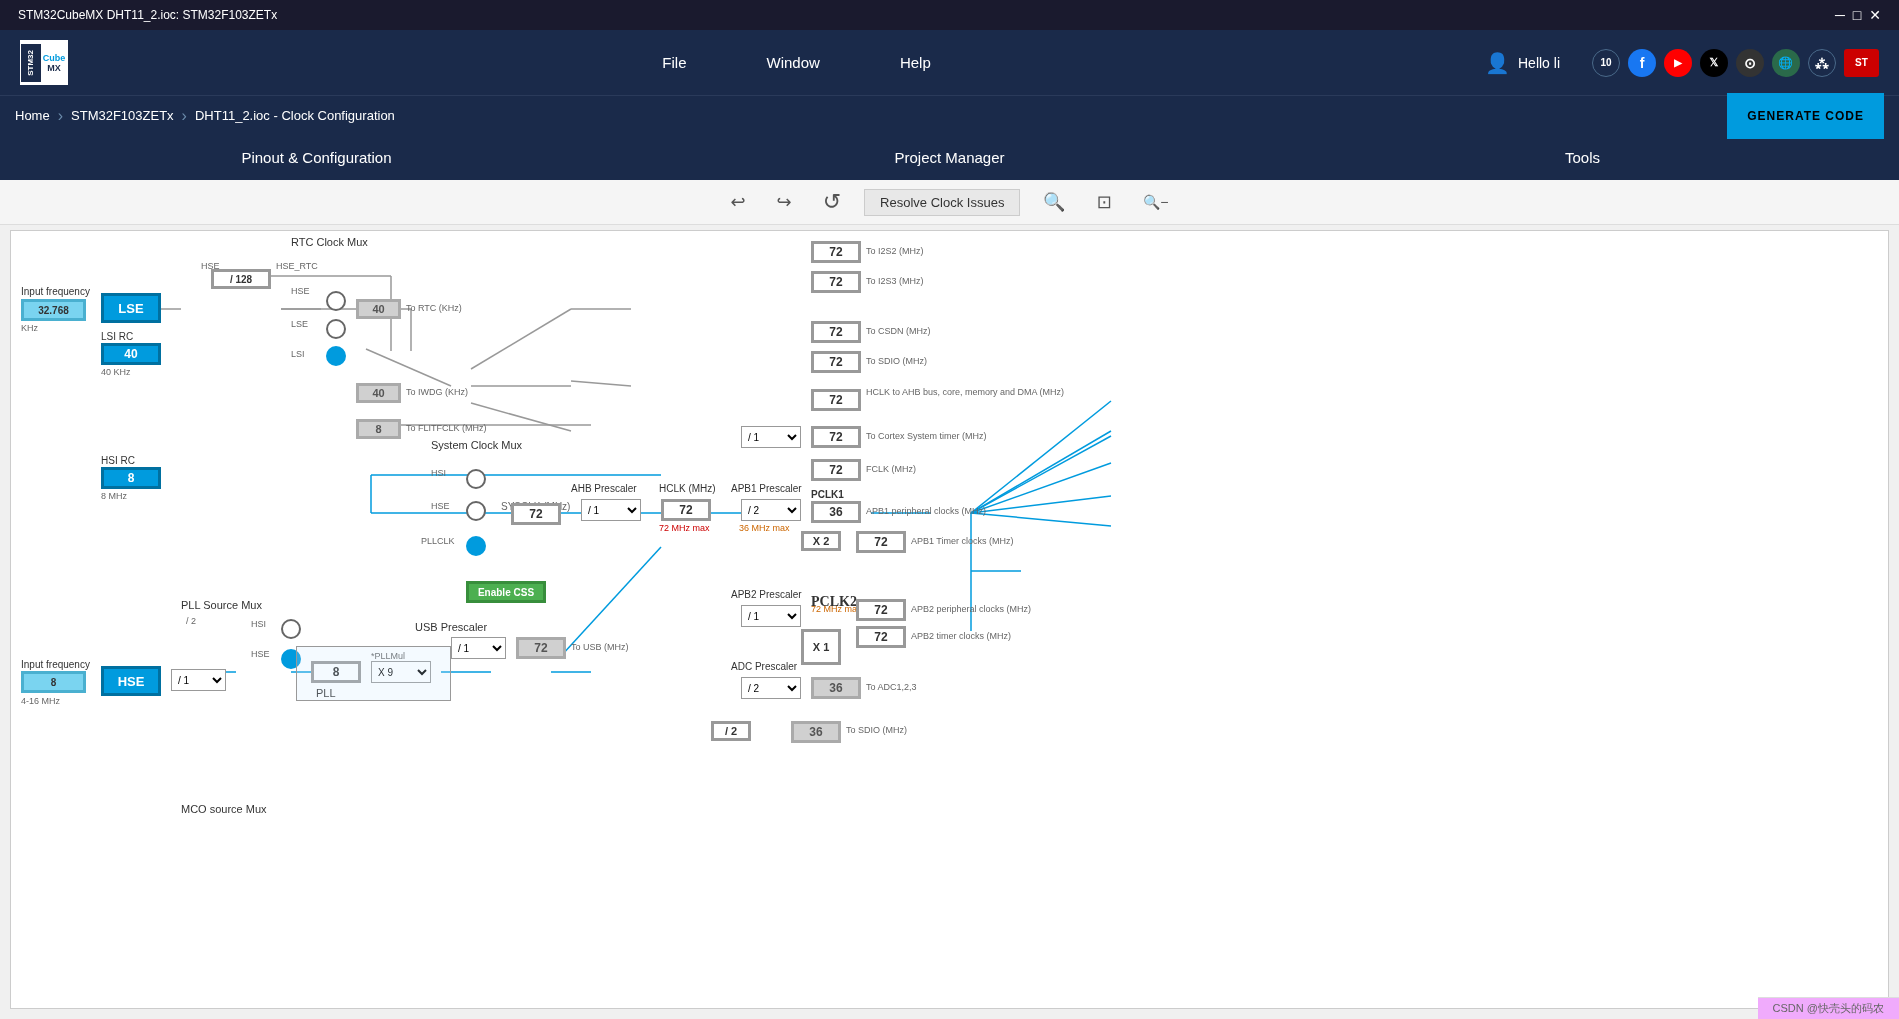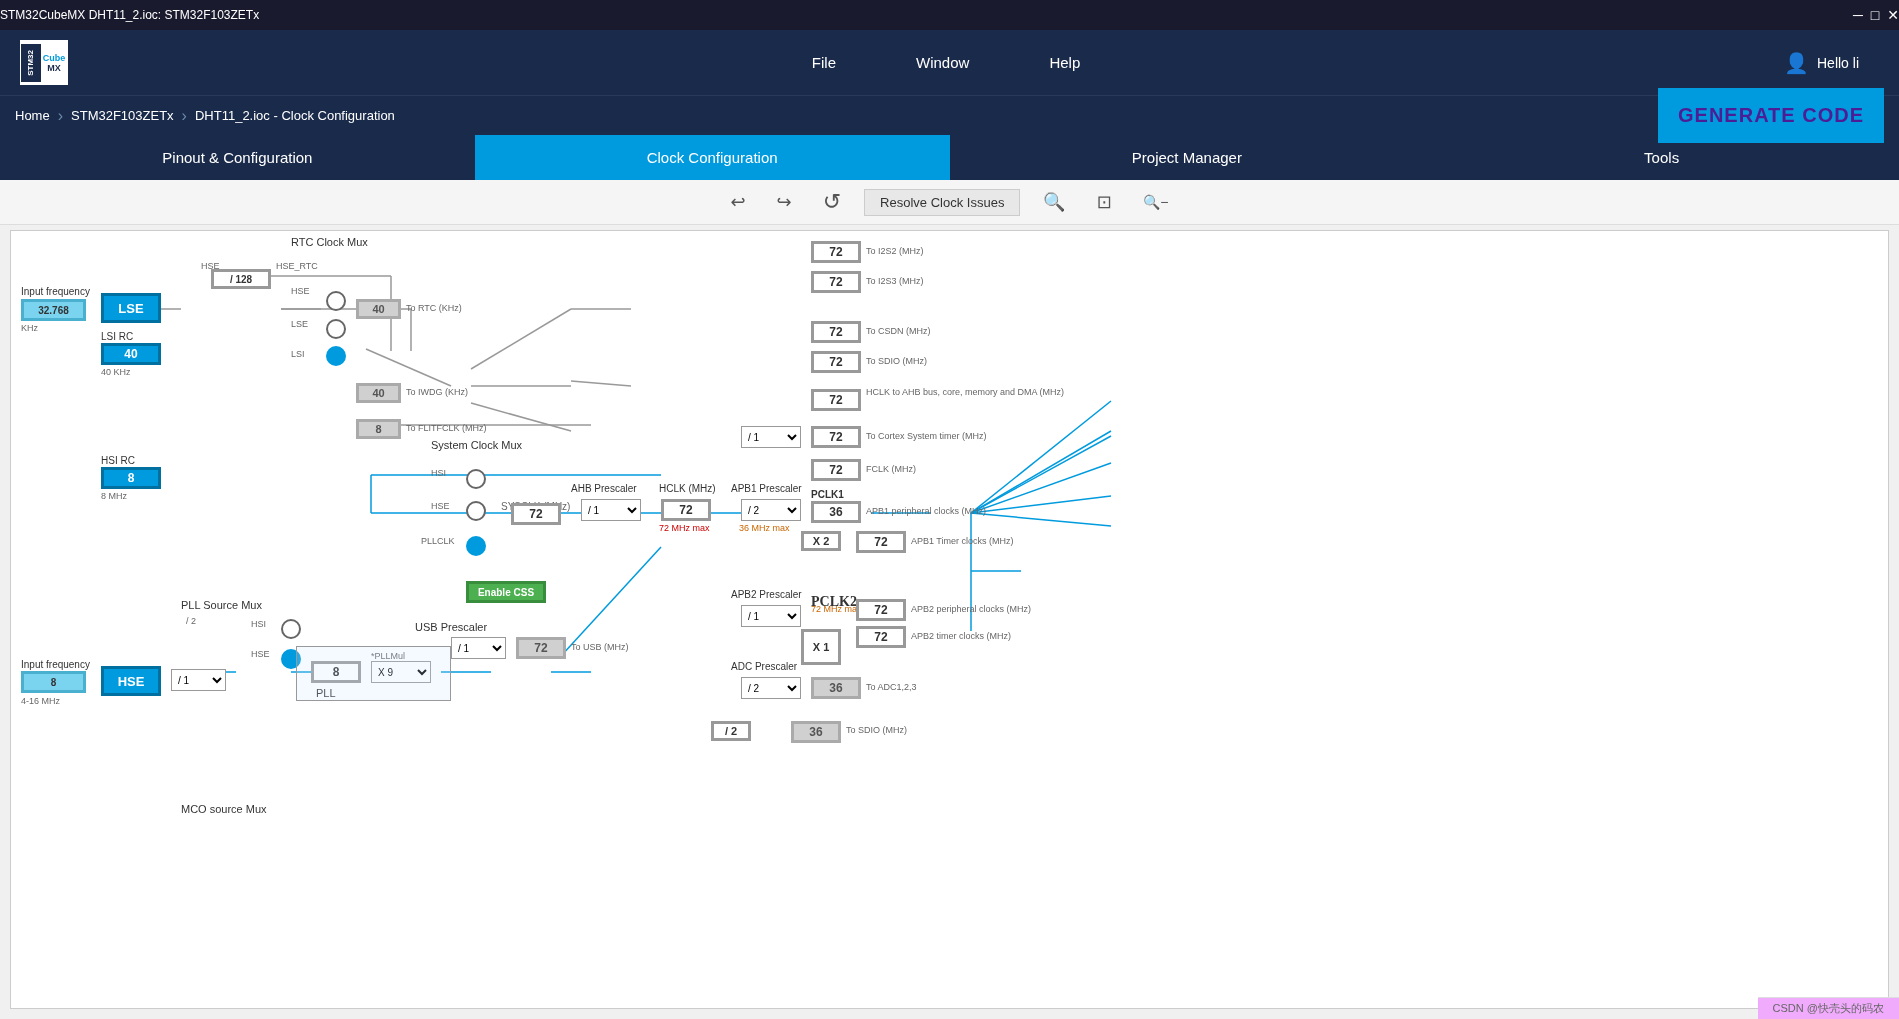--- a/index.html
+++ b/index.html
@@ -6,21 +6,21 @@
     body { font-family: Arial, sans-serif; font-size: 12px; background: #f0f0f0; width: 1899px; height: 1019px; overflow: hidden; }
 
     
     .title-bar {
       background: #1a1a2e;
       color: white;
       height: 30px;
       display: flex;
       align-items: center;
       justify-content: space-between;
-      padding: 0 0;
+      padding: 0 18px;
       font-size: 12px;
     }
     .title-bar-controls { display: flex; gap: 8px; }
     .title-bar-btn { color: white; cursor: pointer; font-size: 14px; background: none; border: none; }
 
     
     .menu-bar {
       background: #1a2a4a;
       height: 65px;
       display: flex;
@@ -46,24 +46,24 @@
       align-items: center;
       padding: 0 15px;
       border-top: 1px solid #2a3a5a;
     }
     .breadcrumb-item { color: white; font-size: 13px; display: flex; align-items: center; gap: 8px; cursor: pointer; }
     .breadcrumb-sep { color: #6a8aaa; font-size: 16px; margin: 0 8px; }
     .breadcrumb-active { font-weight: normal; }
     .generate-btn {
       margin-left: auto;
       background: #009bde;
-      color: #4c1d95;
+      color: #000000;
       border: none;
       padding: 16px 20px;
-      font-size: 20px;
+      font-size: 12px;
       font-weight: bold;
       cursor: pointer;
       letter-spacing: 1px;
     }
 
     
     .tab-bar {
       display: flex;
       background: #1a2a4a;
       height: 45px;
@@ -203,20 +203,30 @@
     </div>
   </div>
   <div class="menu-items">
     <span class="menu-item">File</span>
     <span class="menu-item">Window</span>
     <span class="menu-item">Help</span>
   </div>
   <div class="user-area">
     <span style="font-size:20px;">👤</span>
     <span>Hello li</span>
+  </div>
+  <div class="social-icons">
+    <div class="social-icon" style="background:#1a2a4a;border:1px solid #4a6a8a;color:white;font-size:10px;">10</div>
+    <div class="social-icon" style="background:#1877f2;color:white;font-weight:bold;">f</div>
+    <div class="social-icon" style="background:#ff0000;color:white;font-size:10px;">▶</div>
+    <div class="social-icon" style="background:#000;color:white;font-size:11px;">𝕏</div>
+    <div class="social-icon" style="background:#333;color:white;font-size:14px;">⊙</div>
+    <div class="social-icon" style="background:#2a6a4a;color:white;font-size:12px;">🌐</div>
+    <div class="social-icon" style="background:#1a2a4a;border:1px solid #4a6a8a;color:white;font-size:12px;">⁂</div>
+    <div class="social-icon" style="background:#cc0000;color:white;font-size:10px;font-weight:bold;border-radius:3px;width:35px;">ST</div>
   </div>
 </div>
 
 <div class="breadcrumb">
   <span class="breadcrumb-item">
     <span>Home</span>
   </span>
   <span class="breadcrumb-sep">›</span>
   <span class="breadcrumb-item">
     <span>STM32F103ZETx</span>
@@ -225,23 +235,20 @@
   <span class="breadcrumb-item breadcrumb-active">
     <span>DHT11_2.ioc - Clock Configuration</span>
   </span>
   <button class="generate-btn">GENERATE CODE</button>
 </div>
 
 <div class="tab-bar">
   <div class="tab">
     <span>Pinout &amp; Configuration</span>
   </div>
-  <div class="tab tab-active">
-    <span>Clock Configuration</span>
-  </div>
   <div class="tab">
     <span>Project Manager</span>
   </div>
   <div class="tab">
     <span>Tools</span>
   </div>
 </div>
 
 <div class="toolbar">
   <button class="toolbar-btn" title="Undo">↩</button>

